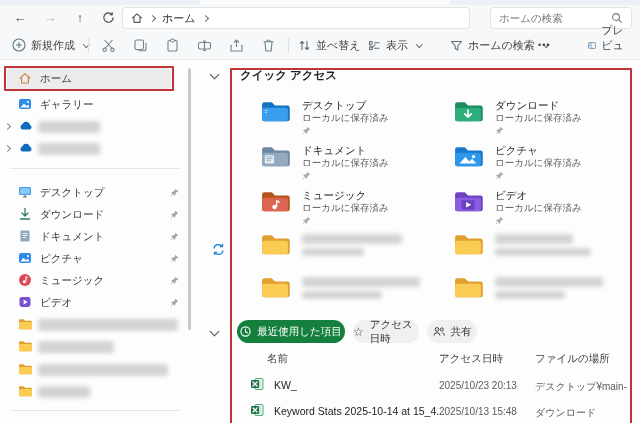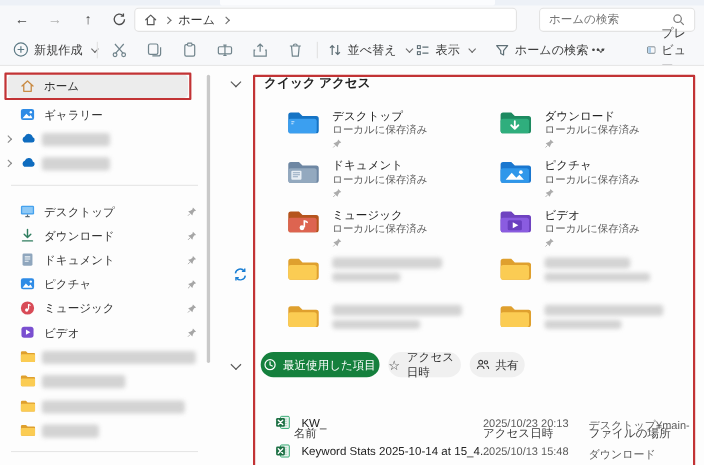--- a/index.html
+++ b/index.html
@@ -65,21 +65,21 @@
   .tpin { position:absolute; left:42px; top:27px; width:9px; height:9px; opacity:.7; }
   .tblob1 { position:absolute; left:42px; top:2px; height:10px; }
   .tblob2 { position:absolute; left:42px; top:16px; height:8px; }
   
   .pill { position:absolute; top:320px; height:23px; border-radius:12px; display:flex; align-items:center;
           justify-content:center; gap:6px; font-size:10.5px; }
   .pill.blue { background:#15803d; color:#fff; }
   .pill.gray { background:#f0f0f0; color:#333; }
   .starglyph { font-size:12px; color:#3f3f3f; line-height:1; }
   
-  .thead { position:absolute; top:352px; font-size:10.5px; color:#3c3c3c;margin-top:35px; }
+  .thead { position:absolute; top:352px; font-size:10.5px; color:#3c3c3c; }
   .trow-name { position:absolute; font-size:10.5px; color:#222; white-space:nowrap; }
   .trow-meta { position:absolute; font-size:10px; color:#5c5c5c; white-space:nowrap; }
   .fico { position:absolute; }
 </style>
 </head>
 <body>
 
 <div class="win">
 
   <div class="topsliver">
@@ -171,21 +171,21 @@
     <div class="vsep" style="left:288px"></div>
 
     <div class="tbbtn" style="left:292px">
       <svg width="13" height="13" viewBox="0 0 13 13">
           <path d="M4 11 V2.5 M2 4.5 L4 2.5 L6 4.5" fill="none" stroke="#5f6f76" stroke-width="1.1"></path>
           <path d="M9 2 V10.5 M7 8.5 L9 10.5 L11 8.5" fill="none" stroke="#5f6f76" stroke-width="1.1"></path>
         </svg>
       <span>並べ替え</span>
       <span class="chevd sm"></span>
     </div>
-    <div class="tbbtn" style="left:372px">
+    <div class="tbbtn" style="left:362px">
       <svg width="13" height="13" viewBox="0 0 13 13">
           <rect x="1.5" y="2.5" width="2.6" height="2.6" fill="none" stroke="#5f6f76" stroke-width="1"></rect>
           <rect x="1.5" y="8" width="2.6" height="2.6" fill="none" stroke="#5f6f76" stroke-width="1"></rect>
           <path d="M6 3.8 H11.5 M6 9.3 H11.5" stroke="#5f6f76" stroke-width="1.1"></path>
         </svg>
       <span>表示</span>
       <span class="chevd sm"></span>
     </div>
     <div class="tbbtn" style="left:444px">
       <svg width="13" height="13" viewBox="0 0 13 13">

